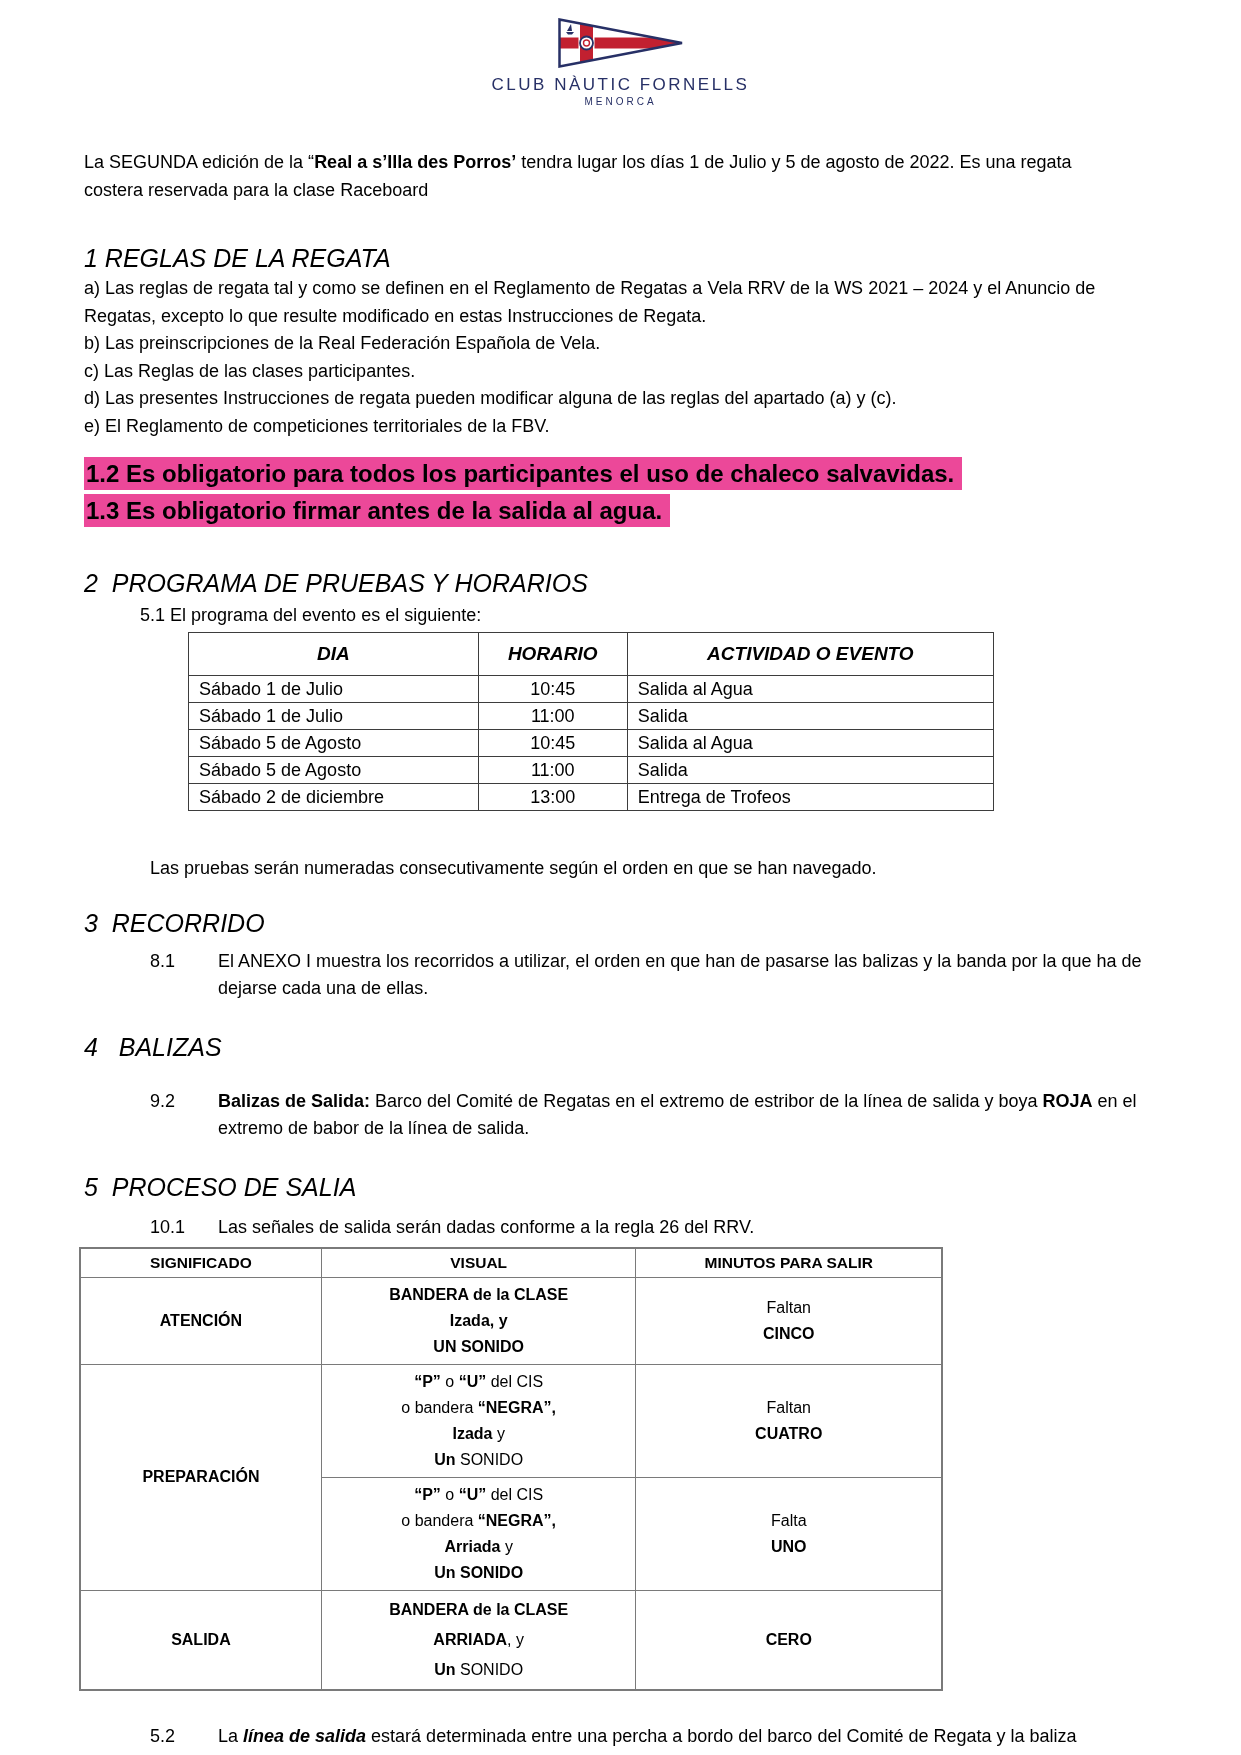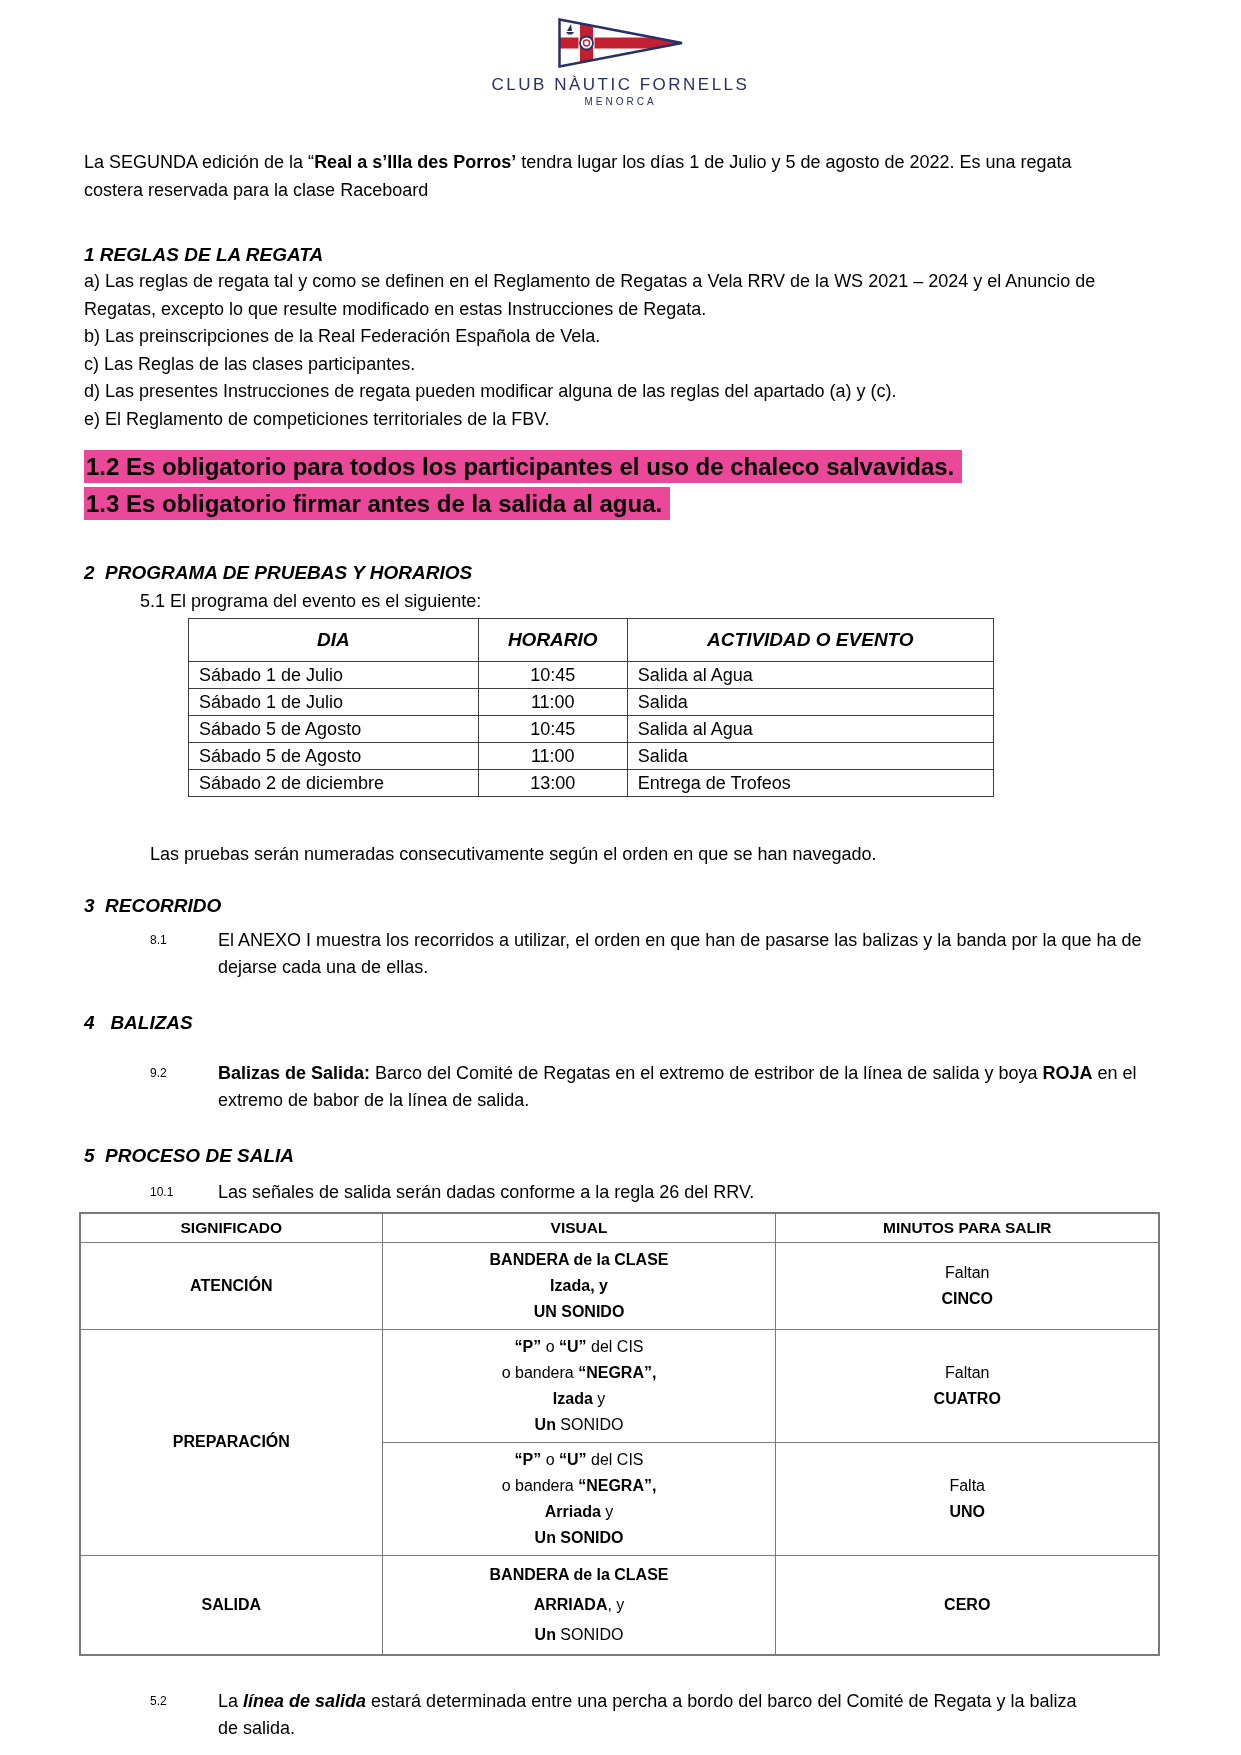--- a/index.html
+++ b/index.html
@@ -11,21 +11,21 @@
   .content { padding:0 84px; }
 
   
   .logo-block { text-align:center; padding-top:18px; }
   .club-name { font-size:17px; color:#273066; letter-spacing:2.5px; margin-top:3px; }
   .club-sub  { font-size:10px; color:#273066; letter-spacing:3px; margin-top:1px; }
 
   
   .doc-line, .items p { font-size:18px; line-height:27.5px; }
   .intro { margin-top:42px; max-width:1035px; }
-  .sec-title { font-size:19px; font-weight:bold; font-style:italic; white-space:pre-wrap; }
+  .sec-title { font-size:25px; font-weight:normal; font-style:italic; white-space:pre-wrap; }
   .t1 { margin-top:40px; }
   .items { margin-top:2px; }
   .b { font-weight:bold; }
   .i { font-style:italic;text-align:center; }
 
   
   .highlight-block { margin-top:15px; }
   .hl-line { font-size:24px; font-weight:bold; line-height:37px; }
   .hl-line span { background:#ec4899; padding:3px 8px 3px 2px; }
 
@@ -37,32 +37,32 @@
   .program-table th, .program-table td { border:1.5px solid #3d3d3d; }
   .program-table th { height:43px; font-size:19px; font-weight:bold; font-style:italic; text-align:center; }
   .program-table col.c1 { width:36%; } .program-table col.c2 { width:18.5%; } .program-table col.c3 { width:45.5%; }
   .program-table td { height:27px; font-size:18px; padding-left:10px; }
   .program-table td:nth-child(2) { text-align:center; padding-left:0; }
 
   .note { margin:44px 0 0 66px; }
 
   
   .hang { display:flex; margin-left:66px; }
-  .hang .num { width:68px; flex:none; font-size:12px; line-height:27.5px; }
+  .hang .num { width:68px; flex:none; font-size:18px; line-height:27.5px; }
   .hang .txt { flex:1; font-size:18px; line-height:27.5px; }
   .t3 { margin-top:26px; }
   .m8  { margin-top:10px; }
   .t4 { margin-top:30px; }
   .m9  { margin-top:26px; }
   .t5 { margin-top:30px; }
   .m10 { margin-top:12px; }
   .m52 { margin-top:32px; }
 
   
-  .signals-table { margin:6px 0 0 -5px; width:1081px; border-collapse:collapse; border:2.5px solid #7a7a7a;padding-left:28px; }
+  .signals-table { margin:6px 0 0 -5px; width:864px; border-collapse:collapse; border:2.5px solid #7a7a7a;padding-left:28px; }
   .signals-table th, .signals-table td { border:1.5px solid #7a7a7a; vertical-align:middle; }
   .signals-table th { height:29px; font-size:15.5px; font-weight:bold; text-align:center; }
   .signals-table col.s1 { width:28%; } .signals-table col.s2 { width:36.5%; } .signals-table col.s3 { width:35.5%; }
   .signals-table td { font-size:16px; text-align:center; padding:4px 6px; }
   .sig { font-weight:bold; font-size:15.5px; }
   .cell-line { line-height:26px; }
   .row-atencion { height:80px; }
   .row-prep1, .row-prep2 { height:100px; }
   .row-salida { height:90px; }
   .row-salida .cell-line { line-height:30px; }

